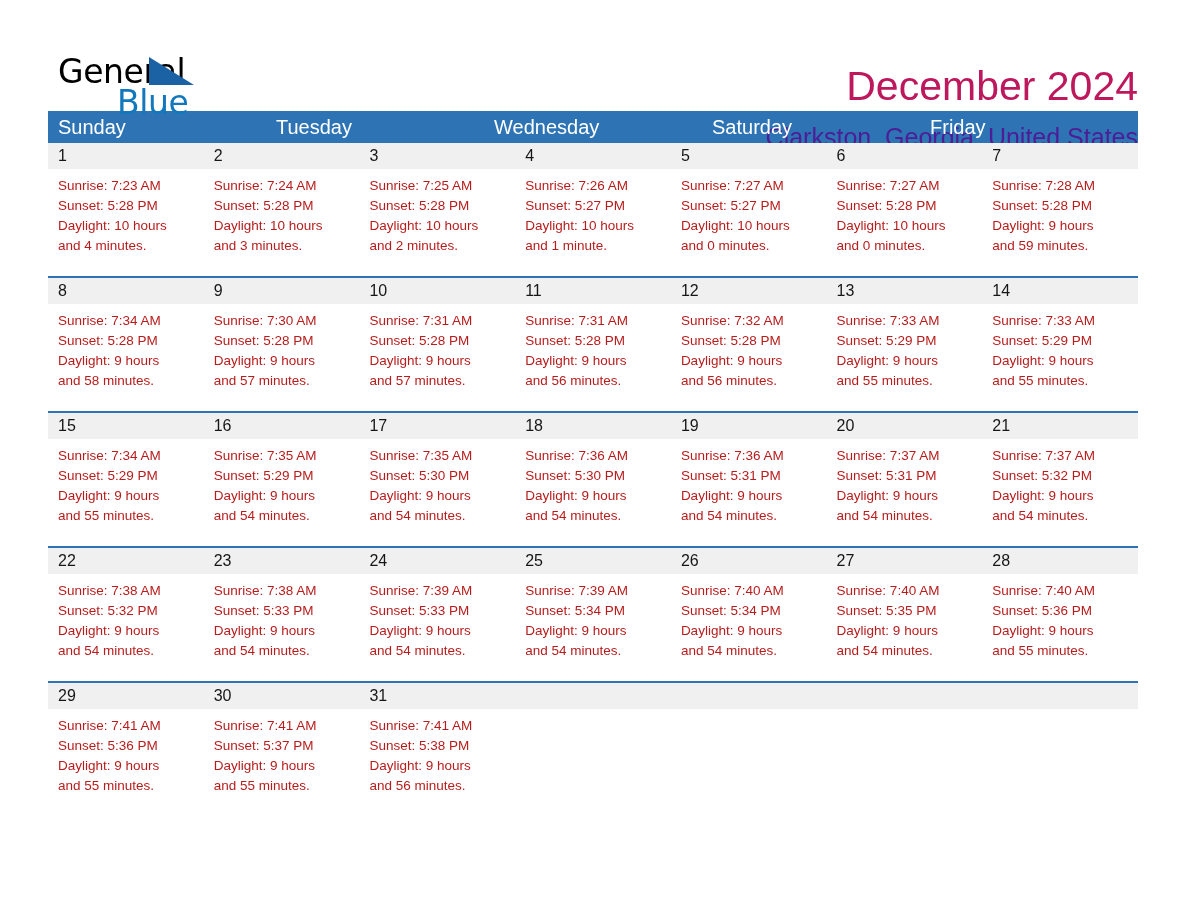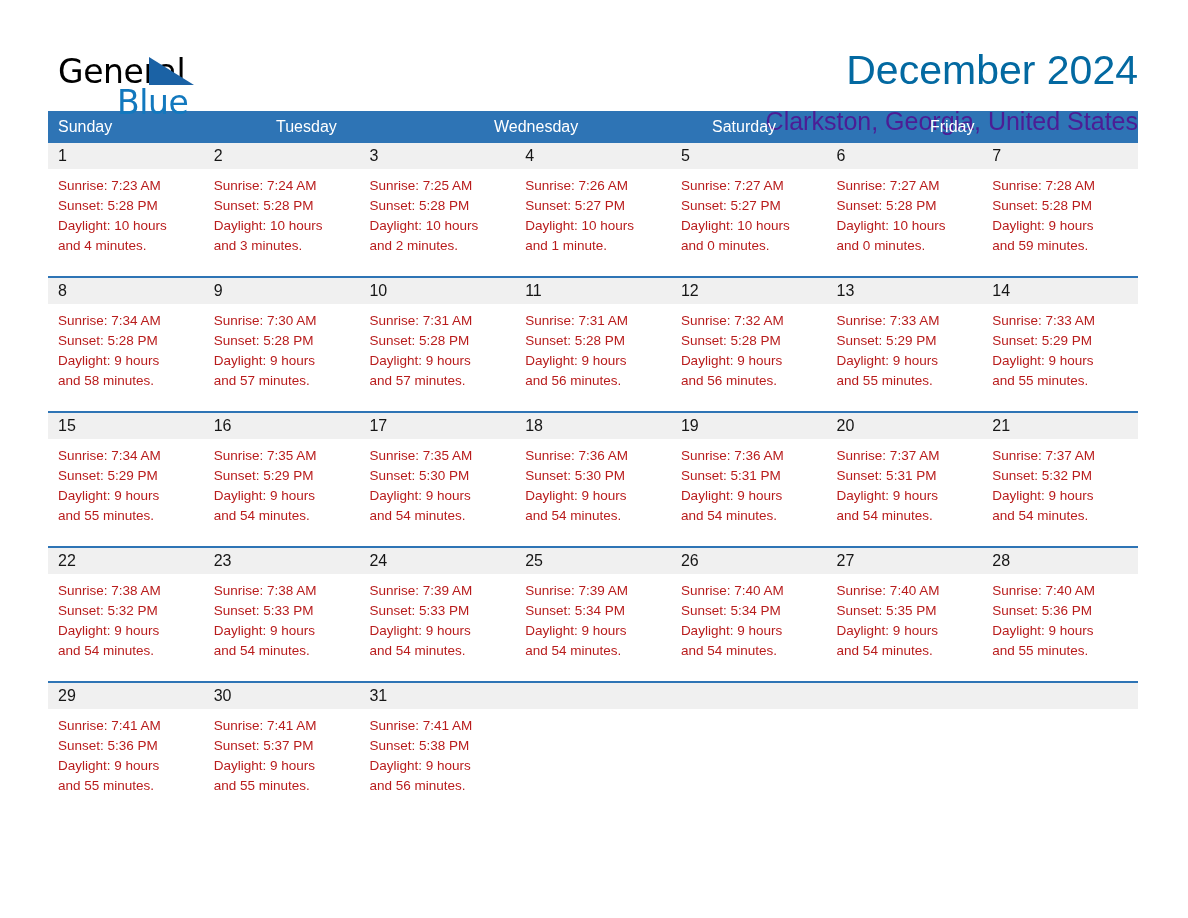--- a/index.html
+++ b/index.html
@@ -75,23 +75,24 @@
 
   .title-block {
     text-align: right;
     flex: 1 1 auto;
     padding-right: 2px;
   }
   .month-title {
     font-size: 41px;
     line-height: 48px;
     font-weight: 400;
-    color: #0369a1;
+    color: #be185d;
     letter-spacing: 0px;
     white-space: nowrap;
+    margin-top: 16px;
   }
   .location-title {
     margin-top: 12px;
     font-size: 25px;
     line-height: 30px;
     font-weight: 400;
     color: #4c1d95;
     white-space: nowrap;
   }
 
@@ -103,21 +104,21 @@
 
   .weekday-row {
     display: flex;
     background: #2e74b5;
     height: 32px;
   }
   .weekday-cell {
     flex: 1 1 0;
     min-width: 0;
     color: #ffffff;
-    font-size: 16px;
+    font-size: 20px;
     line-height: 32px;
     padding-left: 10px;
     box-sizing: border-box;
     white-space: nowrap;
   }
 
   .week-row {
     display: flex;
     border-top: 2px solid #2e74b5;
   }

